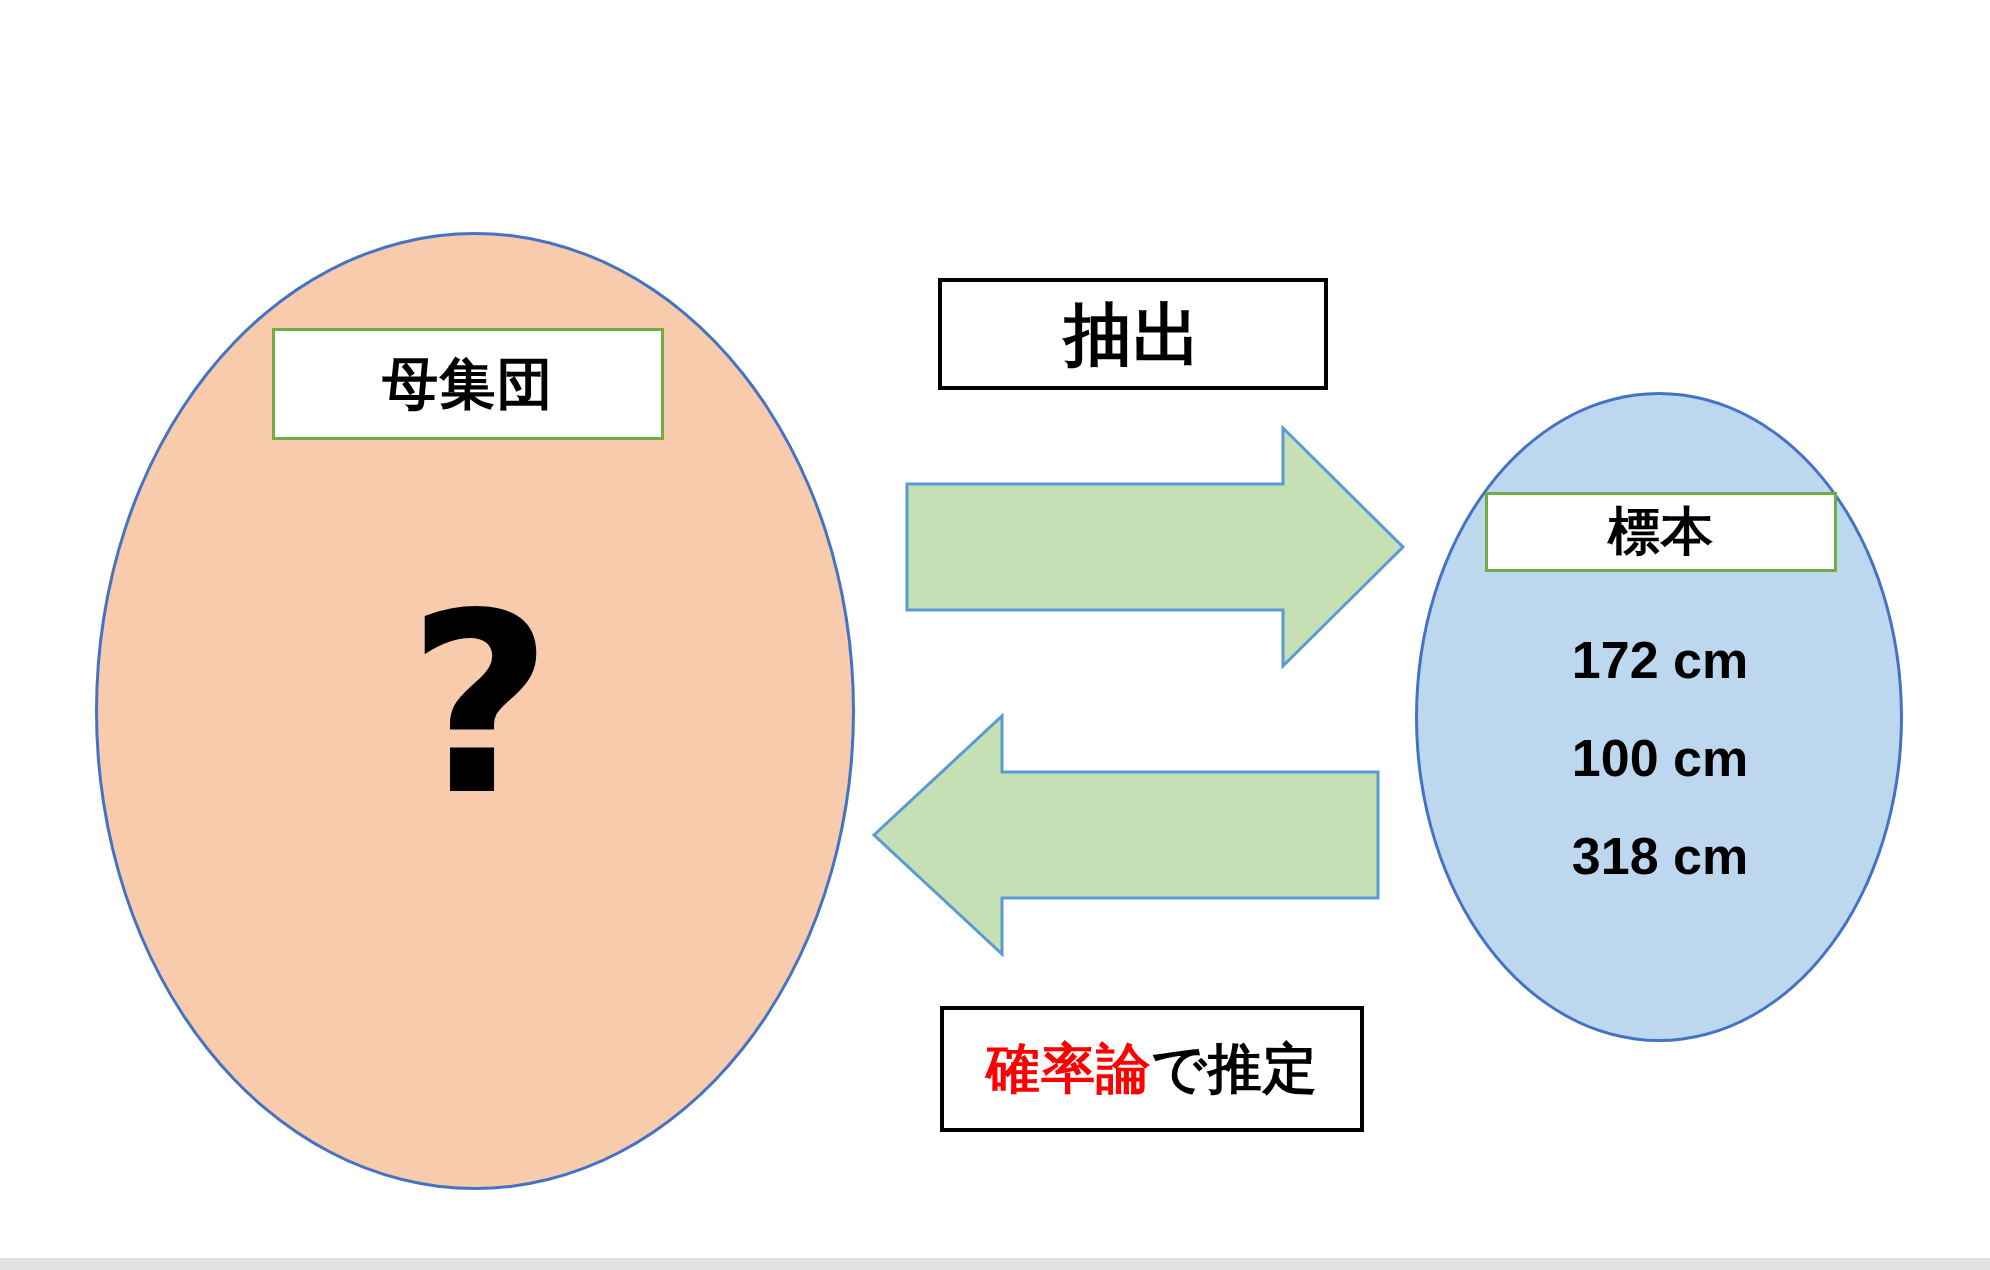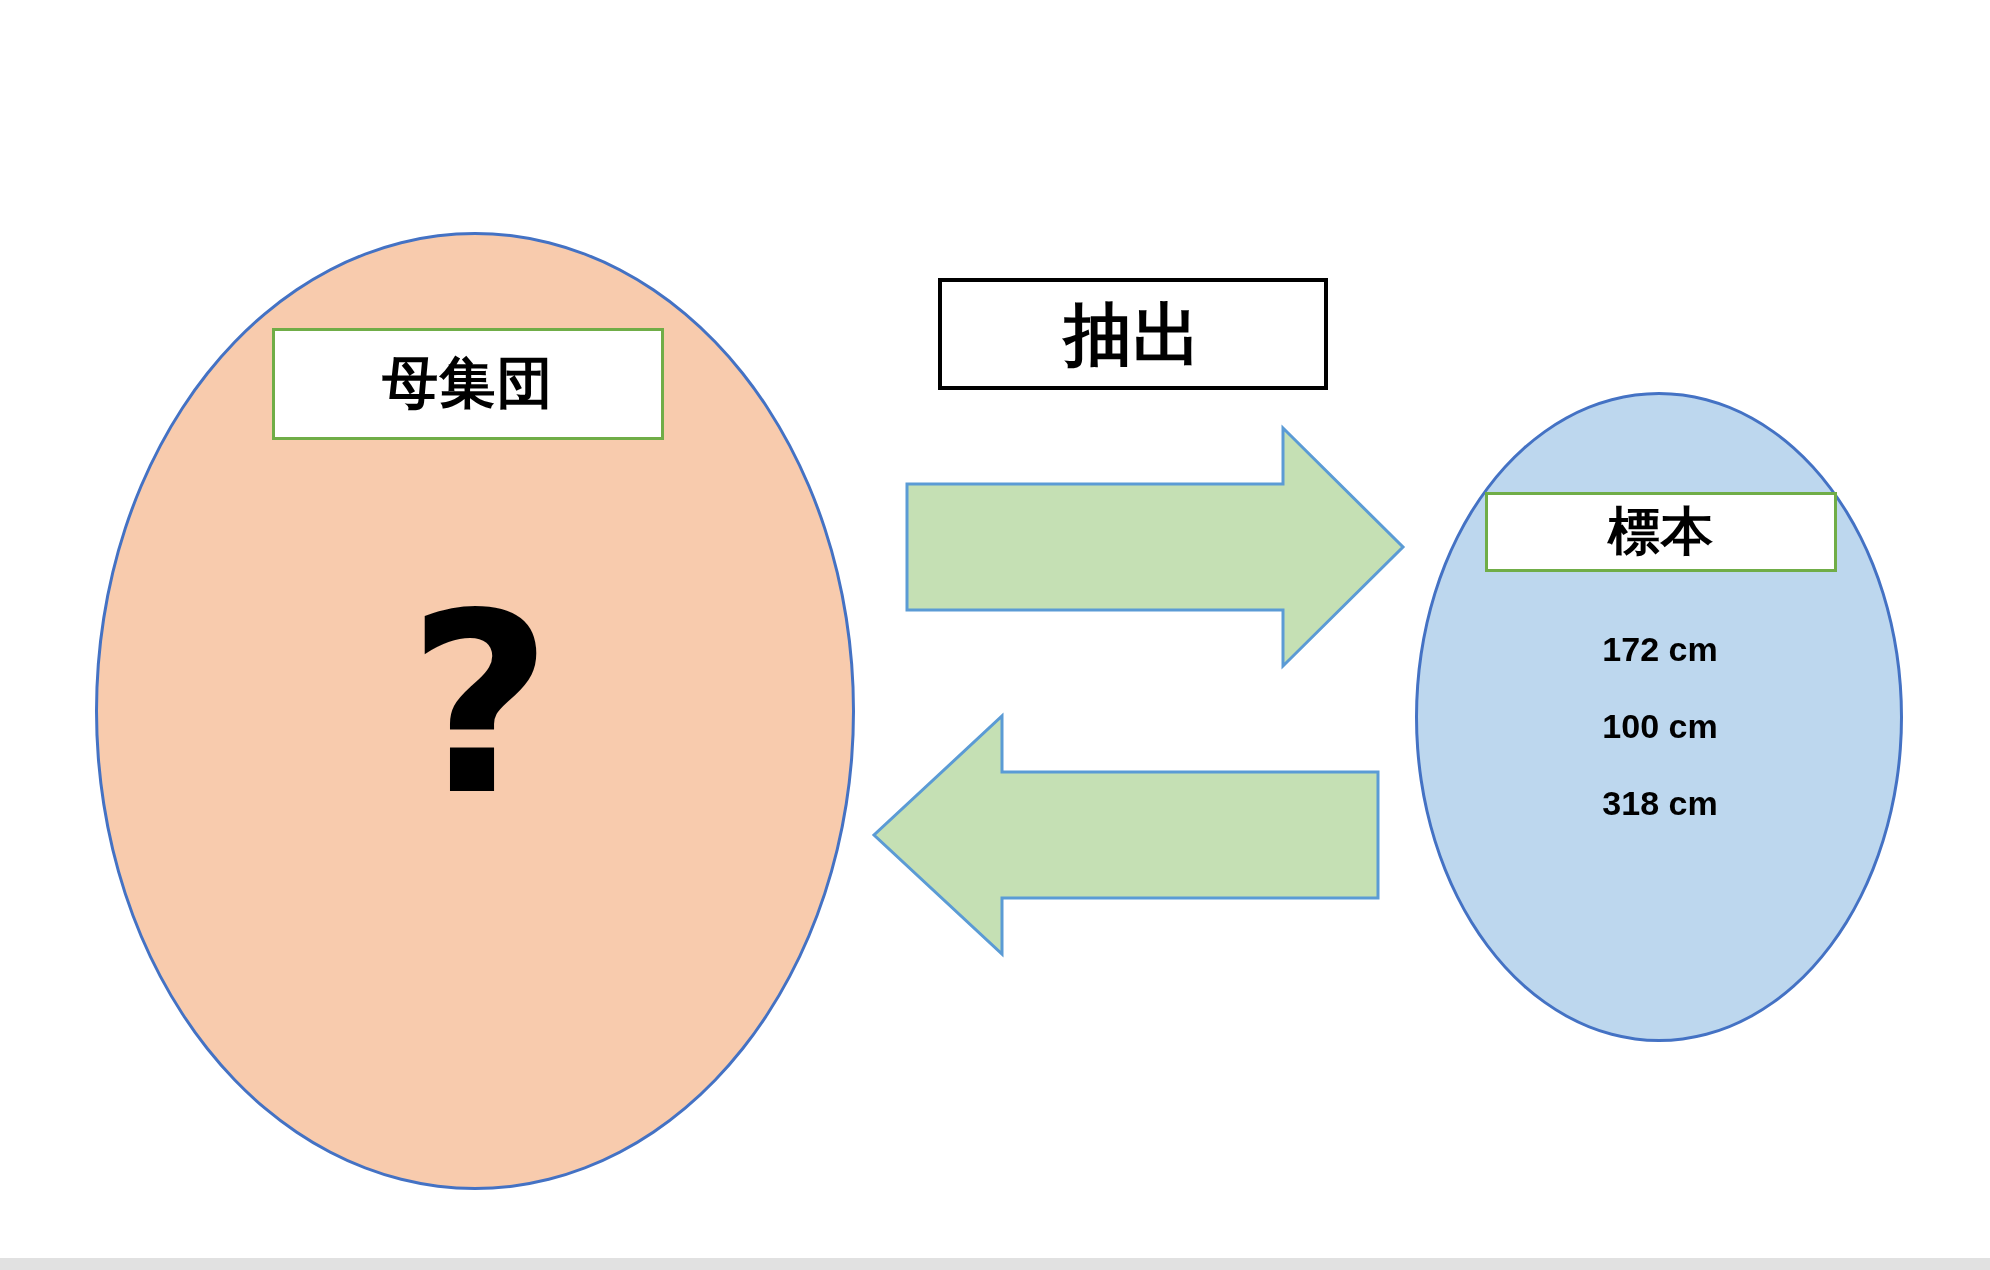--- a/index.html
+++ b/index.html
@@ -48,21 +48,20 @@
     box-sizing: border-box;
     background: #ffffff;
     display: flex;
     align-items: center;
     justify-content: center;
     text-align: center;
     line-height: 1.1;
   }
   .label-box.green {
     border: 3px solid #70AD47;
-    font-family: Liberation Serif, serif;
   }
   .label-box.black {
     border: 4px solid #000000;
   }
   .label-text {
     font-weight: bold;
     color: #000000;
     letter-spacing: 0.02em;
     white-space: nowrap;
   }
@@ -145,21 +144,21 @@
     position: absolute;
     left: 1490px;
     top: 630px;
     width: 340px;
     display: flex;
     flex-direction: column;
     align-items: center;
     gap: 38px;
   }
   .sample-value {
-    font-size: 34px;
+    font-size: 52px;
     font-weight: bold;
     color: #000000;
     white-space: nowrap;
   }
 
   
   #bottom-strip {
     position: absolute;
     left: 0;
     bottom: 0;
@@ -186,20 +185,25 @@
   </div>
 
   <svg class="arrow-svg" id="arrow-right-extract" viewBox="0 0 500 250" preserveAspectRatio="none">
     <polygon class="arrow-shape" points="2,62 378,62 378,6 498,125 378,244 378,188 2,188"></polygon>
   </svg>
 
   <svg class="arrow-svg" id="arrow-left-estimate" viewBox="0 0 510 250" preserveAspectRatio="none">
     <polygon class="arrow-shape" points="508,62 132,62 132,6 4,125 132,244 132,188 508,188"></polygon>
   </svg>
 
+  <div class="label-box black" id="estimation-label-box">
+    <span class="label-text">
+      <span class="accent-red">確率論</span><span>で推定</span>
+    </span>
+  </div>
 
   <div class="ellipse" id="sample-ellipse"></div>
 
   <div class="label-box green" id="sample-label-box">
     <span class="label-text">標本</span>
   </div>
 
   <div id="sample-values">
     <div class="sample-value">172 cm</div>
     <div class="sample-value">100 cm</div>

